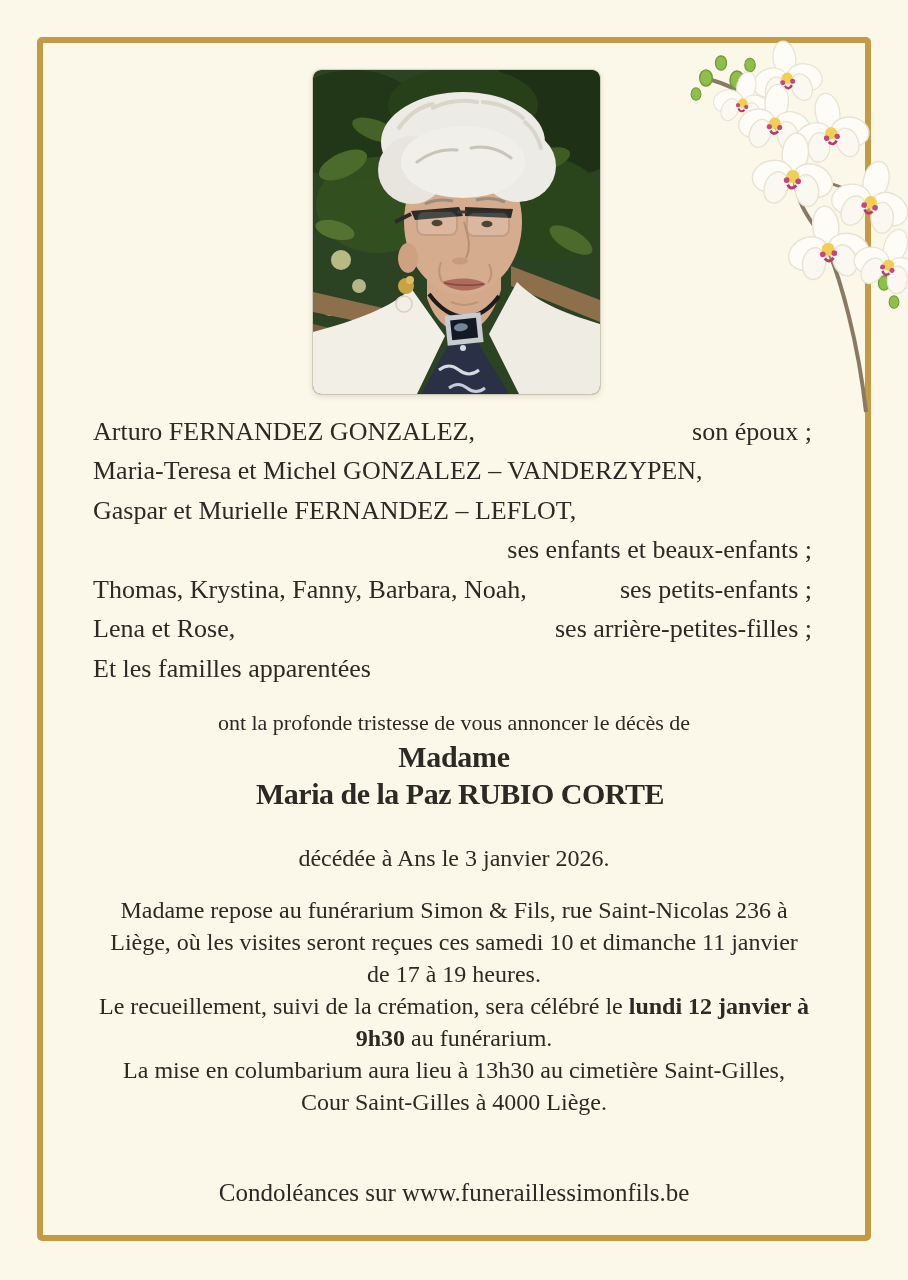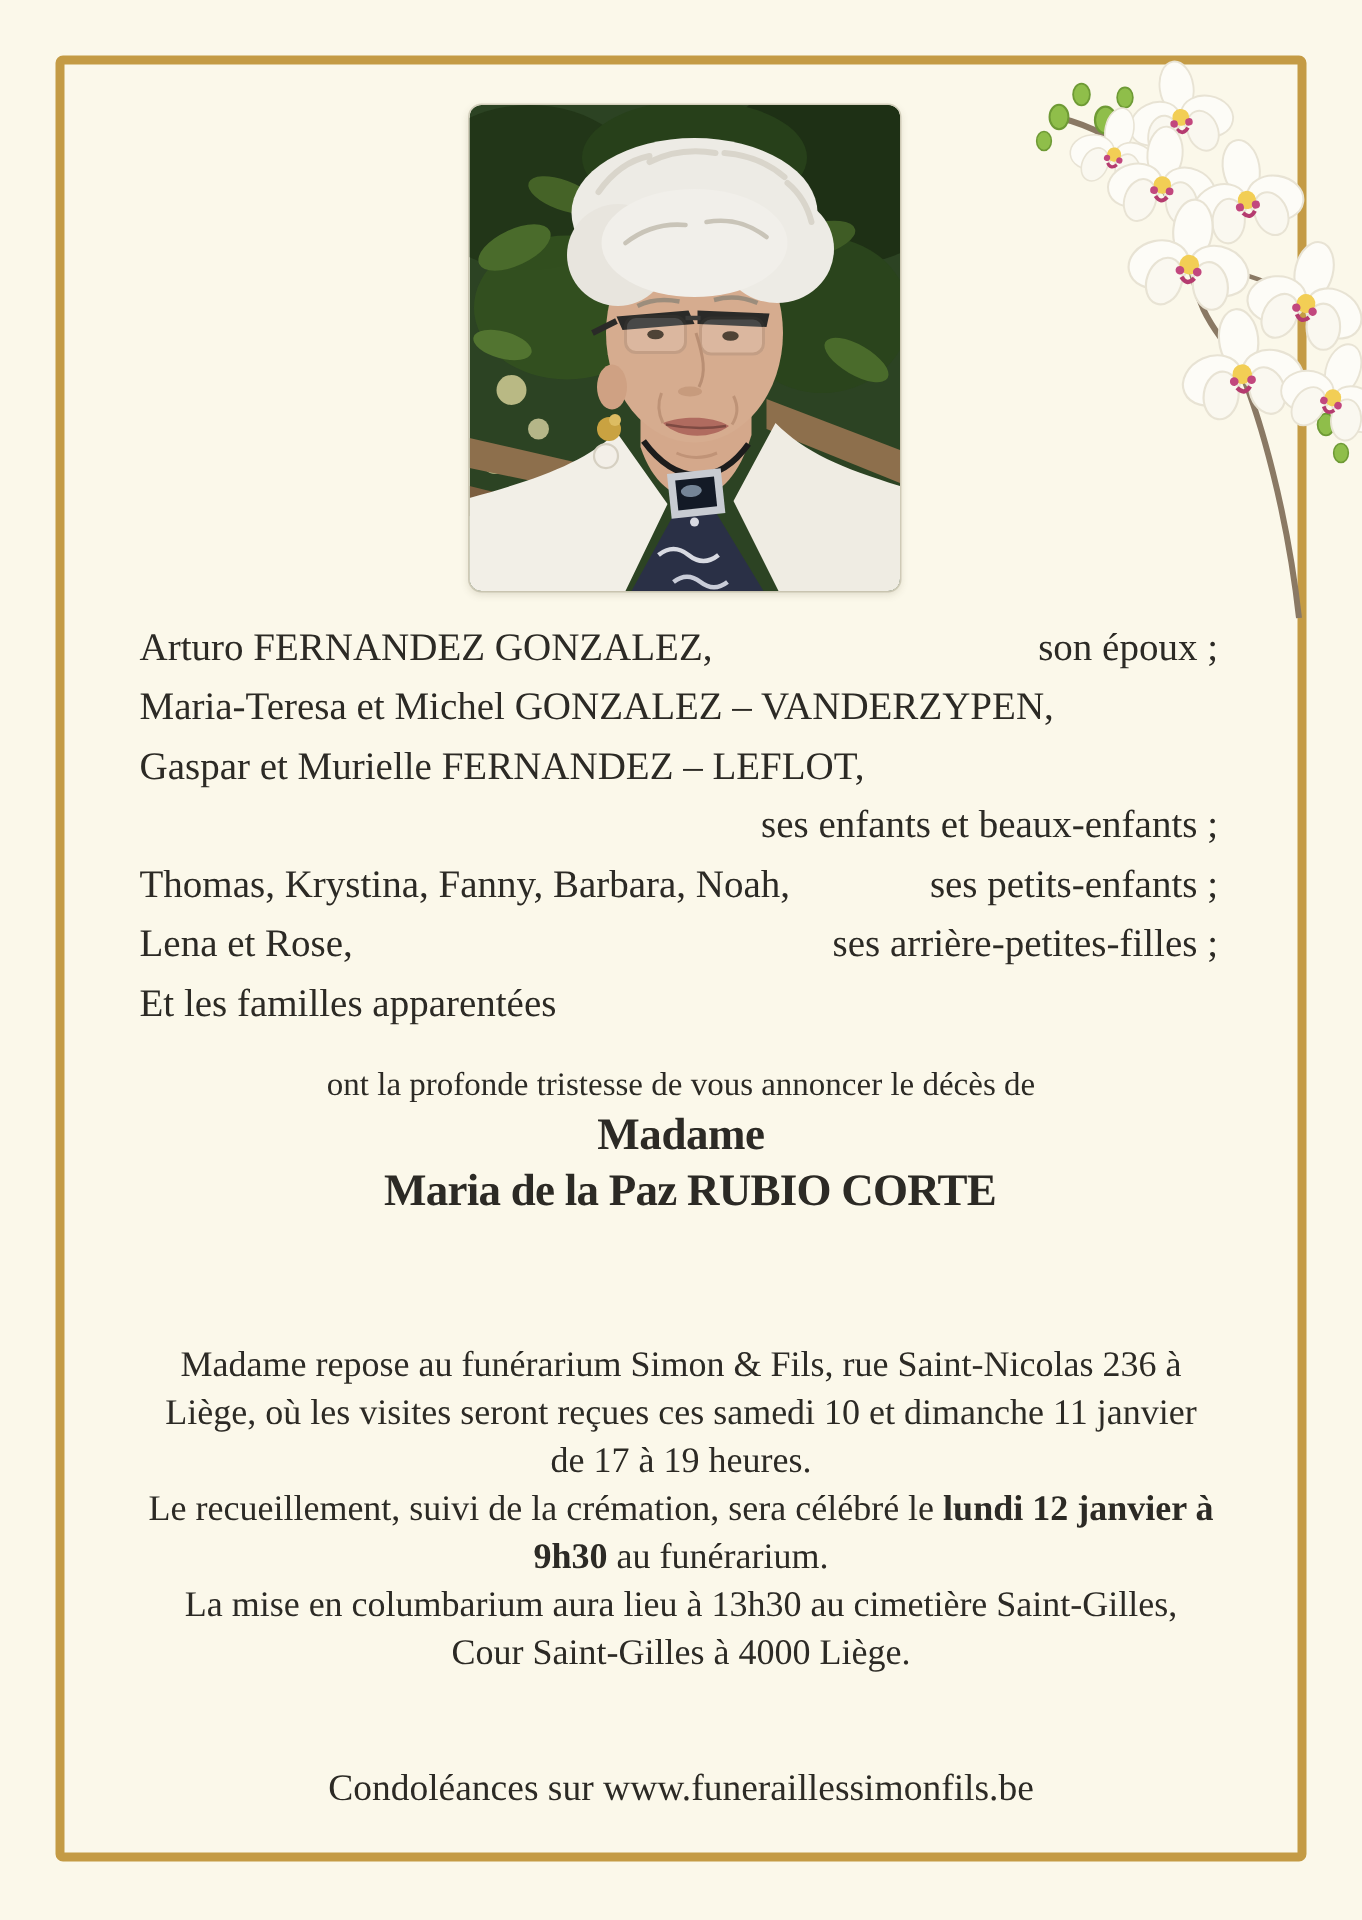--- a/index.html
+++ b/index.html
@@ -233,20 +233,21 @@
       <div class="frow">
         <span class="fl">Et les familles apparentées</span>
         <span class="fr"></span>
       </div>
     </section>
 
   <div class="announce">ont la profonde tristesse de vous annoncer le décès de</div>
 
   <div class="m-title">Madame</div>
   <div class="m-name">Maria de la Paz RUBIO CORTE</div>
+  <div class="m-death">décédée à Ans le 3 janvier 2026.</div>
 
   <section class="ceremony">
       <div class="cline"><span>Madame repose au funérarium Simon &amp; Fils, rue Saint-Nicolas 236 à</span></div>
       <div class="cline"><span>Liège, où les visites seront reçues ces samedi 10 et dimanche 11 janvier</span></div>
       <div class="cline"><span>de 17 à 19 heures.</span></div>
       <div class="cline"><span>Le recueillement, suivi de la crémation, sera célébré le </span><span class="b">lundi 12 janvier à</span></div>
       <div class="cline"><span class="b">9h30</span><span> au funérarium.</span></div>
       <div class="cline"><span>La mise en columbarium aura lieu à 13h30 au cimetière Saint-Gilles,</span></div>
       <div class="cline"><span>Cour Saint-Gilles à 4000 Liège.</span></div>
     </section>

